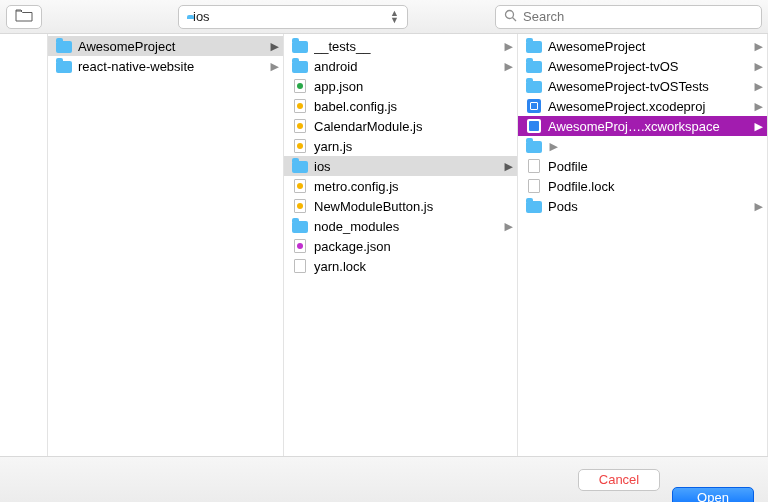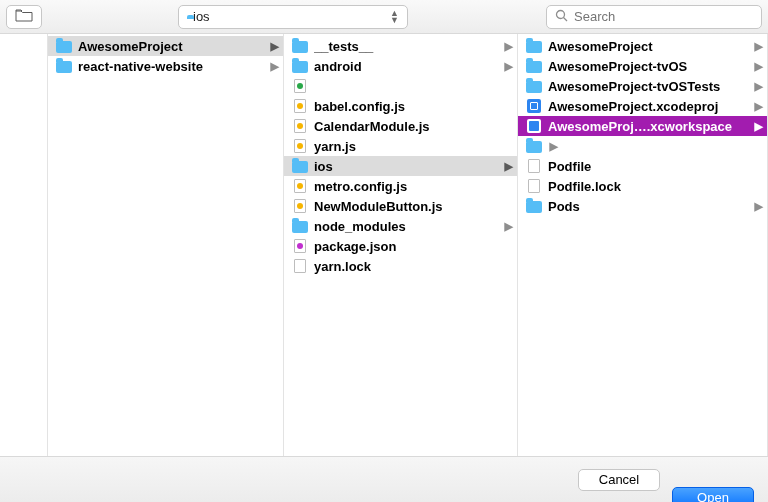--- a/index.html
+++ b/index.html
@@ -37,21 +37,21 @@
     border: 1px solid #c7c7c7;
     border-radius: 5px;
     display: flex; align-items: center;
     padding: 0 8px;
     gap: 6px;
     color: #222;
   }
   .path-control .label { flex: 1; font-size: 13px; }
   .tb-spacer2 { flex: 1; }
   .search {
-    width: 216px; height: 24px;
+    width: 267px; height: 24px;
     background: #fff;
     border: 1px solid #c7c7c7;
     border-radius: 5px;
     display: flex; align-items: center;
     padding: 0 8px; gap: 6px;
     color: #888;
   }
   .search input {
     border: none; outline: none; flex: 1;
     font-size: 13px; background: transparent;
@@ -60,21 +60,20 @@
     flex: 1;
     display: flex;
     background: #fff;
     overflow: hidden;
   }
   .gutter { width: 48px; background: #fff; border-right: 1px solid #e3e3e3; }
   .col {
     border-right: 1px solid #e3e3e3;
     overflow-y: auto;
     padding-top: 2px;
-    font-weight: bold;
   }
   .col0 { width: 236px; }
   .col1 { width: 234px; }
   .col2 { flex: 1; }
   .row {
     display: flex; align-items: center;
     height: 20px; padding: 0 4px 0 8px;
     gap: 6px;
     white-space: nowrap;
   }
@@ -94,21 +93,21 @@
   }
   .btn {
     height: 22px; min-width: 82px;
     border-radius: 5px;
     font-size: 13px;
     display: flex; align-items: center; justify-content: center;
     padding: 0 14px;
     cursor: default;
   }
   .btn-default {
-    background: #fff; border: 1px solid #c7c7c7; color: #000000;
+    background: #fff; border: 1px solid #c7c7c7; color: #ef4444;
   }
   .btn-primary {
     background: linear-gradient(#4aa3ff, #0a72ff);
     border: 1px solid #0560e6;
     color: #fff;
     margin-top: 36px;
   }
   
   .folder { width:16px; height:12px; background:#55bdf6; border-radius:2px; position:relative; top:1px;}
   .folder::before { content:""; position:absolute; top:-3px; left:0; width:7px; height:4px; background:#55bdf6; border-radius:2px 2px 0 0; }
@@ -184,20 +183,21 @@
         </span>
         <span class="name">android</span>
         <span class="arrow">▶</span>
       </div>
       <div class="row">
         <span class="icon">
           <span class="file">
             <span class="dot json"></span>
           </span>
         </span>
+        <span class="name">app.json</span>
         <span class="arrow"></span>
       </div>
       <div class="row">
         <span class="icon">
           <span class="file">
             <span class="dot js"></span>
           </span>
         </span>
         <span class="name">babel.config.js</span>
         <span class="arrow"></span>

